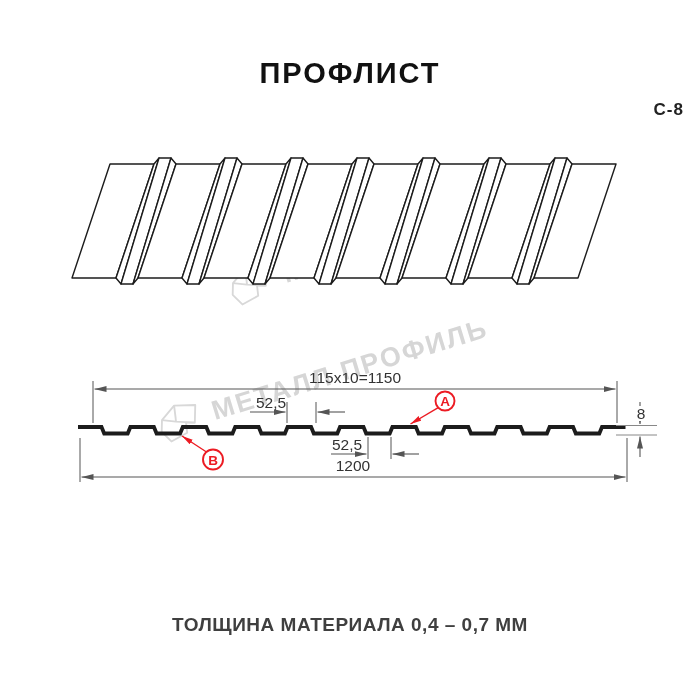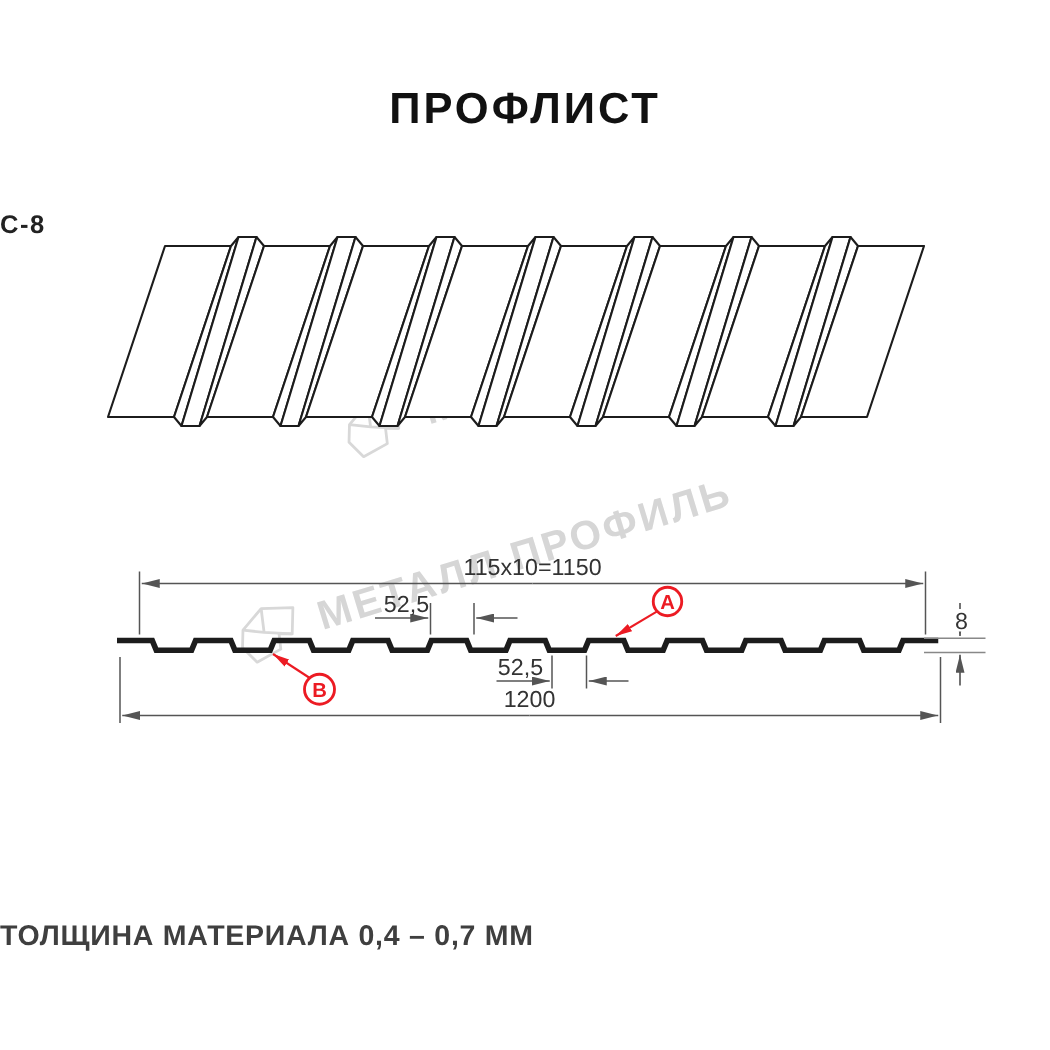--- a/index.html
+++ b/index.html
@@ -1,22 +1,22 @@
 <!DOCTYPE html>
 <html><head>
 <meta charset="utf-8">
 <style>
   html,body{margin:0;padding:0;background:#fff;}
   .canvas{position:relative;width:700px;height:700px;background:#ffffff;overflow:hidden;
           font-family:"Liberation Sans", sans-serif;}
   .title{position:absolute;top:57px;left:0;width:700px;text-align:center;
          font-size:29px;font-weight:700;letter-spacing:2px;color:#111;}
-  .subtitle{position:absolute;top:100px;left:0;width:684px;text-align:left;
-         font-size:17px;font-weight:600;letter-spacing:1px;color:#222;margin-top:40px;}
-  .footer{position:absolute;top:614px;left:0;width:700px;
+  .subtitle{position:absolute;top:100px;left:0;width:684px;text-align:right;
+         font-size:17px;font-weight:600;letter-spacing:1px;color:#222;}
+  .footer{position:absolute;top:614px;left:0;width:700px;text-align:center;
          font-size:19px;font-weight:600;letter-spacing:0.5px;color:#3f3f3f;}
   .wm{position:absolute;display:flex;align-items:center;gap:8px;color:#d6d6d6;
       transform-origin:0 50%;transform:rotate(-17deg);
       font-weight:700;font-size:27px;letter-spacing:2px;white-space:nowrap;}
   .wm svg{flex:0 0 auto;}
   .wm path{fill:none;stroke:#d8d8d8;stroke-width:2px;stroke-linejoin:round;}
   #wm1{left:226px;top:271px;}
   #wm2{left:155px;top:408px;}
   svg.drawing{position:absolute;left:0;top:0;}
   .face{fill:#fff;stroke:#1c1c1c;stroke-width:1.4px;stroke-linejoin:round;}

